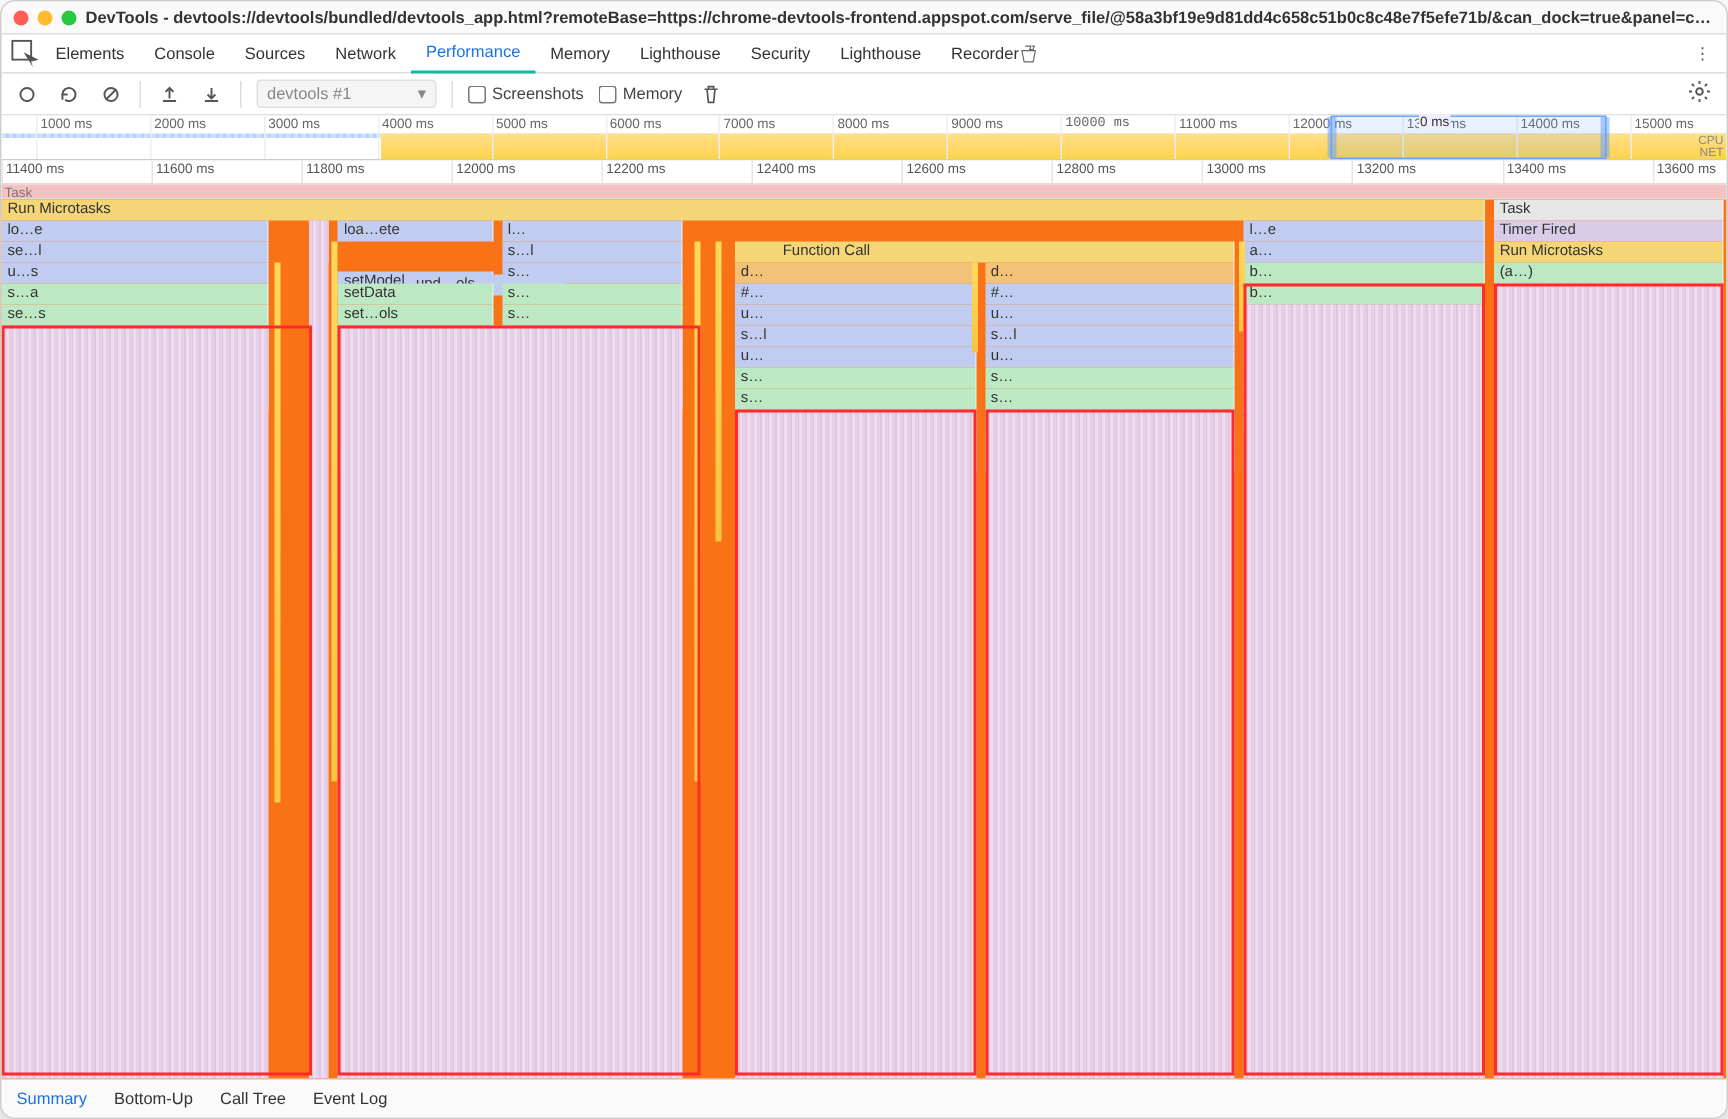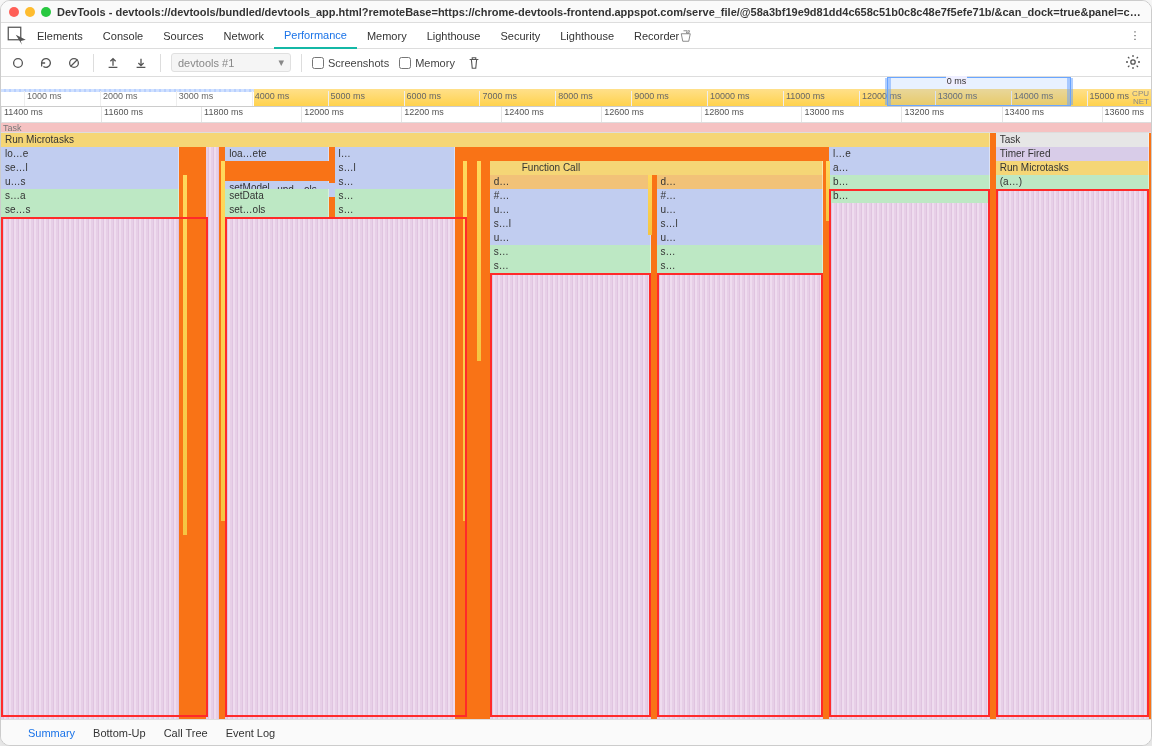--- a/index.html
+++ b/index.html
@@ -23,21 +23,21 @@
   .tbtn { width:18px; height:18px; display:flex; align-items:center; justify-content:center; cursor:pointer; border-radius:3px; }
   .tbtn svg { width:14px; height:14px; }
   .divider { width:1px; height:18px; background:#ddd; }
   .select { display:flex; align-items:center; gap:4px; color:#888; padding:2px 6px; background:#f5f5f5; border:1px solid #e0e0e0; border-radius:3px; min-width:120px; justify-content:space-between;}
   .chk { display:flex; align-items:center; gap:4px; color:#444; }
   .chk input { width:12px; height:12px; }
   .toolbar .spacer{flex:1}
   .gear { width:20px; text-align:center; }
   
   .overview { position:relative; height:30px; border-bottom:1px solid #ccc; background:#fff; }
-  .ov-ticks { position:absolute; inset:0; display:flex;margin-top:14px; }
+  .ov-ticks { position:absolute; inset:0; display:flex; }
   .ov-tick { position:absolute; top:0; font-size:9px; color:#666; border-left:1px solid #eee; height:100%; padding-left:2px; }
   .ov-body { position:absolute; left:0; right:0; top:12px; bottom:0; background:linear-gradient(#ffe08a,#ffd24d); }
   .ov-cpu { position:absolute; left:0; right:0; top:12px; height:3px; background:repeating-linear-gradient(90deg,#cfe0ff 0 3px,#b8d0ff 3px 5px); }
   .ov-label { position:absolute; right:2px; font-size:8px; color:#888; }
   .ov-win { position:absolute; top:0; bottom:0; border:1px solid #6aa6ff; background:rgba(100,160,255,.15); }
   .ov-handle { position:absolute; top:0; bottom:0; width:6px; background:rgba(100,160,255,.5); }
   
   .ruler { position:relative; height:16px; border-bottom:1px solid #ddd; background:#fff; }
   .ruler .rt { position:absolute; top:0; font-size:9px; color:#555; border-left:1px solid #e5e5e5; height:100%; padding-left:2px; }
   .netstrip { height:10px; background:#f5c2c2; border-bottom:1px solid #ddd; position:relative; }
@@ -51,21 +51,21 @@
   .c-lav{background:#d8cce8}
   .c-lav2{background:#d0c0e4}
   .c-orange{background:#f2c278}
   .c-grey{background:#e6e6e6}
   .pinkarea { position:absolute; background:repeating-linear-gradient(90deg,#e7cfe7 0 2px,#e0c4e0 2px 3px,#efdcef 3px 5px); }
   .redbox { position:absolute; border:2px solid #ff2a2a; pointer-events:none; }
   .yellowbar { position:absolute; width:4px; background:linear-gradient(#ffd95c,#f5c542); }
   
   .bottombar { height:26px; border-top:1px solid #ddd; display:flex; align-items:center; padding:0 10px; gap:18px; background:#fafafa; }
   .btab { color:#333; cursor:pointer; }
-  .btab.active { color:#1a73e8;margin-left:17px; }
+  .btab.active { color:#1a73e8; }
 </style>
 </head>
 <body>
 
 <div class="window">
 
   <div class="titlebar">
     <div class="traffic">
       <div class="tdot tred"></div>
       <div class="tdot tyel"></div>
@@ -161,21 +161,21 @@
     <div class="ov-ticks">
         <div class="ov-tick" style="left: 2%;">1000 ms</div>
         <div class="ov-tick" style="left: 8.6%;">2000 ms</div>
         <div class="ov-tick" style="left: 15.2%;">3000 ms</div>
         <div class="ov-tick" style="left: 21.8%;">4000 ms</div>
         <div class="ov-tick" style="left: 28.4%;">5000 ms</div>
         <div class="ov-tick" style="left: 35%;">6000 ms</div>
         <div class="ov-tick" style="left: 41.6%;">7000 ms</div>
         <div class="ov-tick" style="left: 48.2%;">8000 ms</div>
         <div class="ov-tick" style="left: 54.8%;">9000 ms</div>
-        <div class="ov-tick" style="left: 61.4%;">10000 ms</div>
+        <div class="ov-tick" style="left: 61.4%; font-family: Liberation Mono, monospace;">10000 ms</div>
         <div class="ov-tick" style="left: 68%;">11000 ms</div>
         <div class="ov-tick" style="left: 74.6%;">12000 ms</div>
         <div class="ov-tick" style="left: 81.2%;">13000 ms</div>
         <div class="ov-tick" style="left: 87.8%;">14000 ms</div>
         <div class="ov-tick" style="left: 94.4%;">15000 ms</div>
       </div>
     <span class="ov-label" style="top:12px">CPU</span>
     <span class="ov-label" style="bottom:0">NET</span>
     <div class="ov-win" style="left:77%; width:16%;">
       <div class="ov-handle" style="left:-3px"></div>

